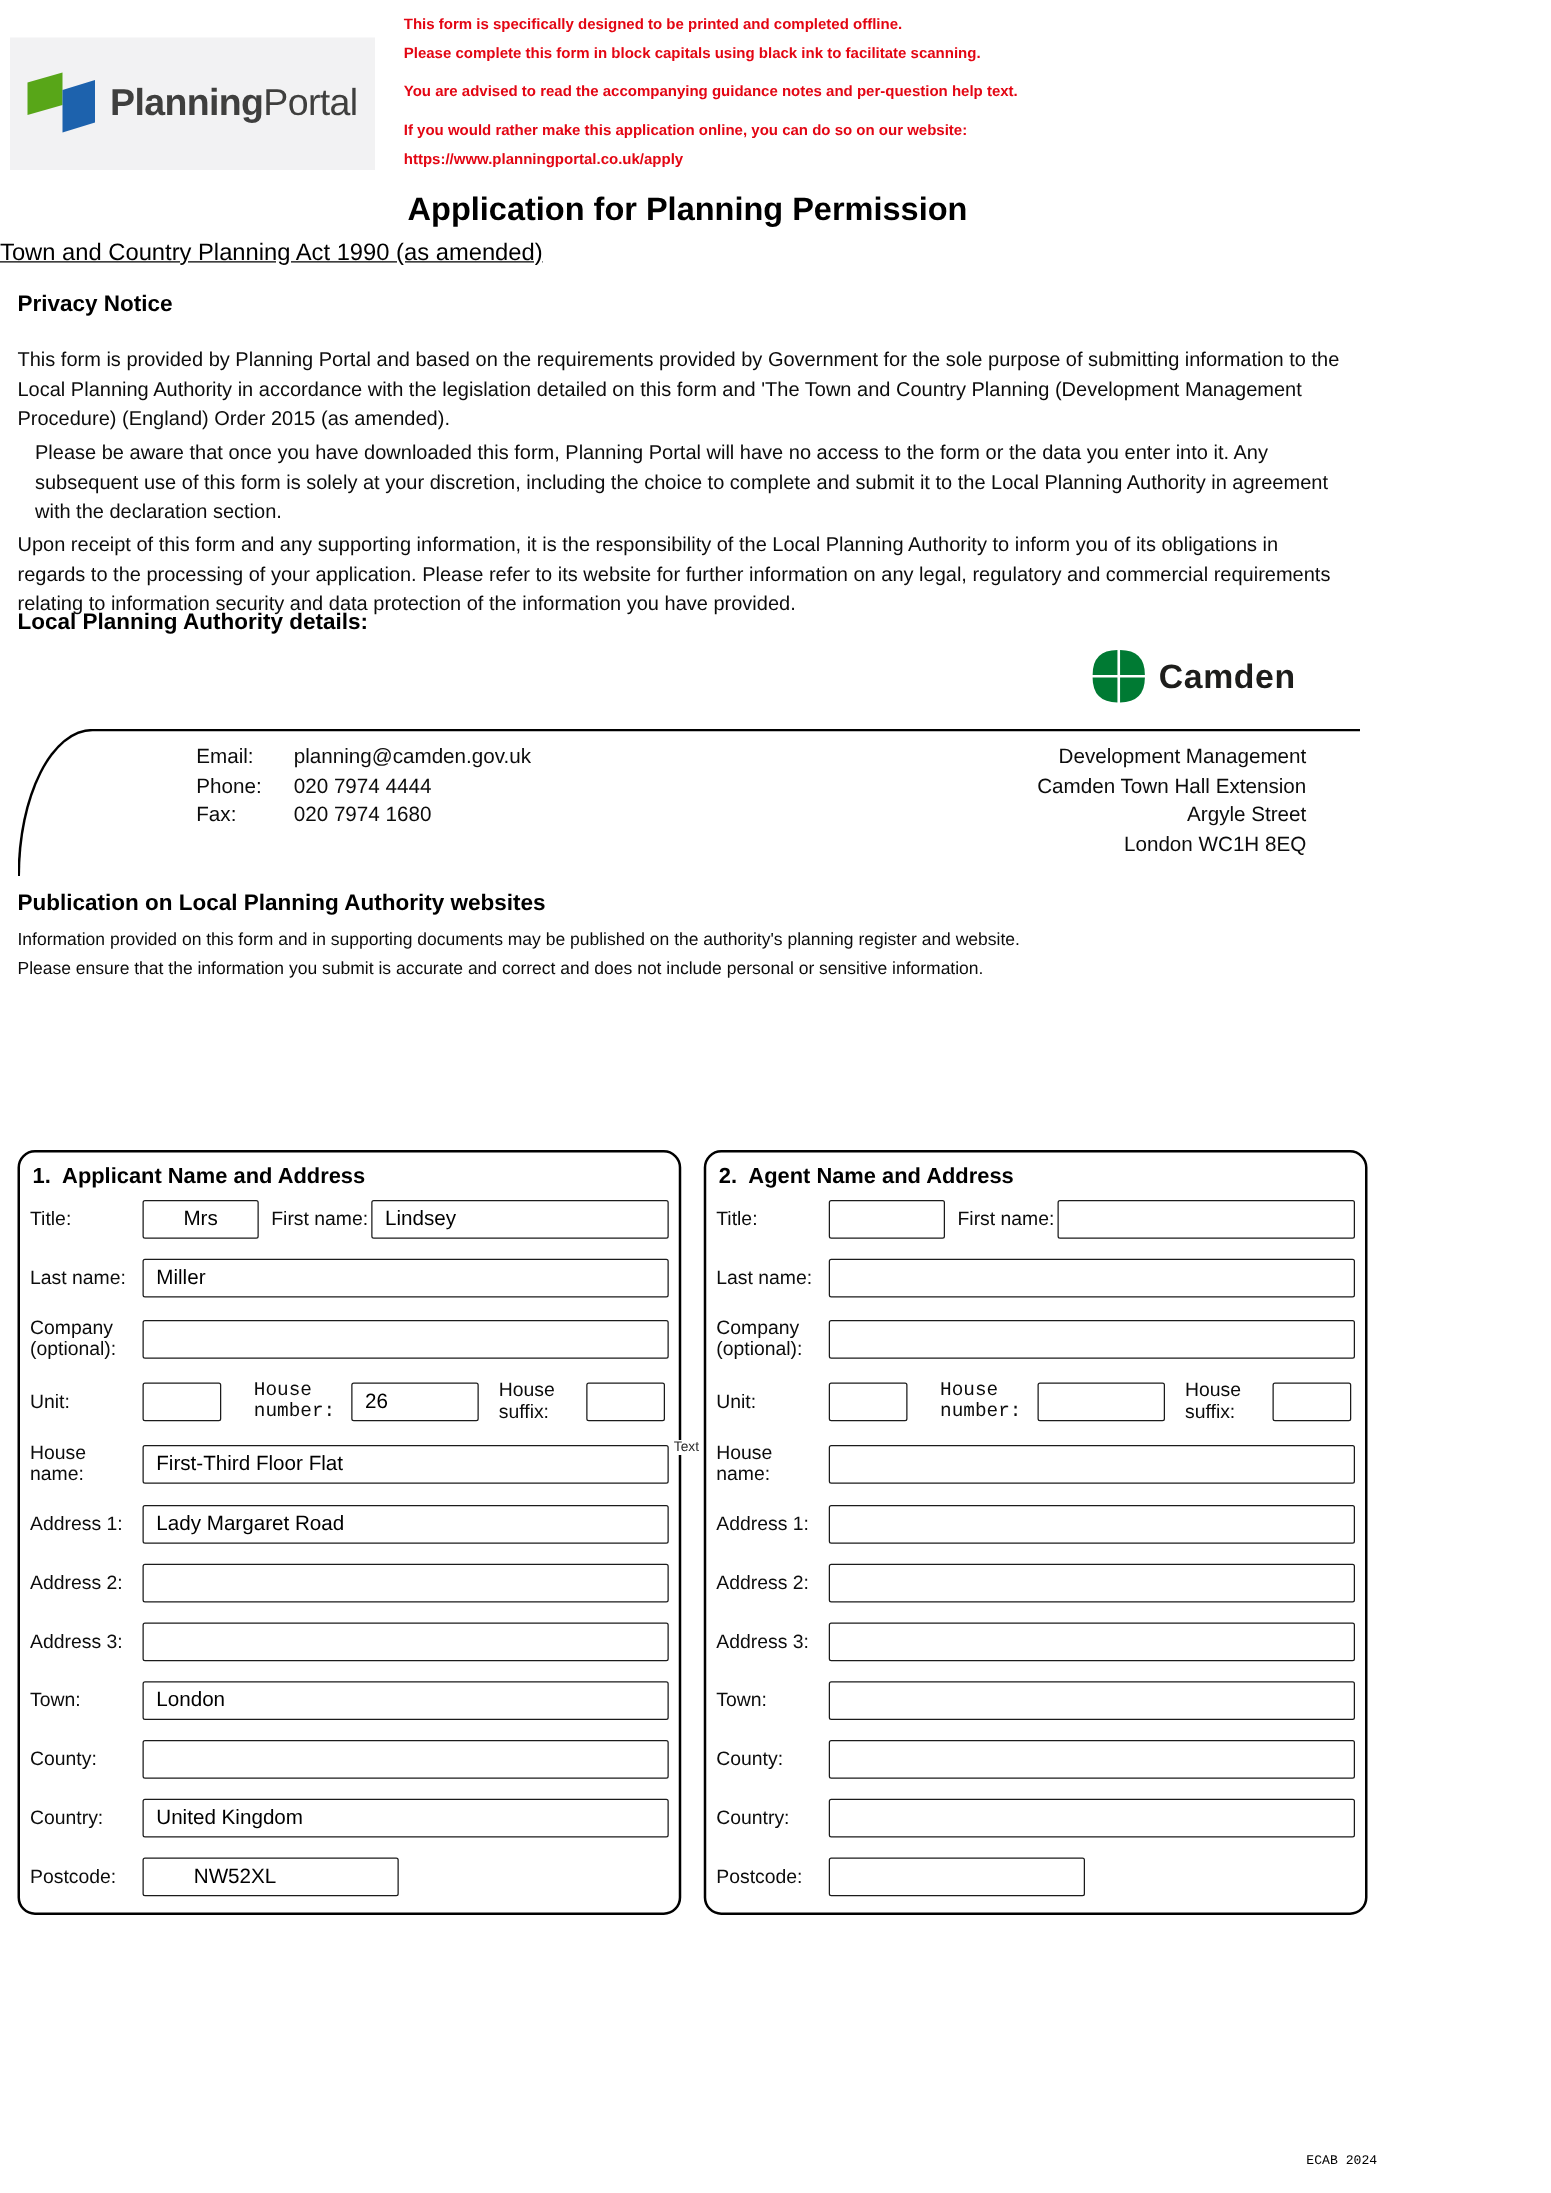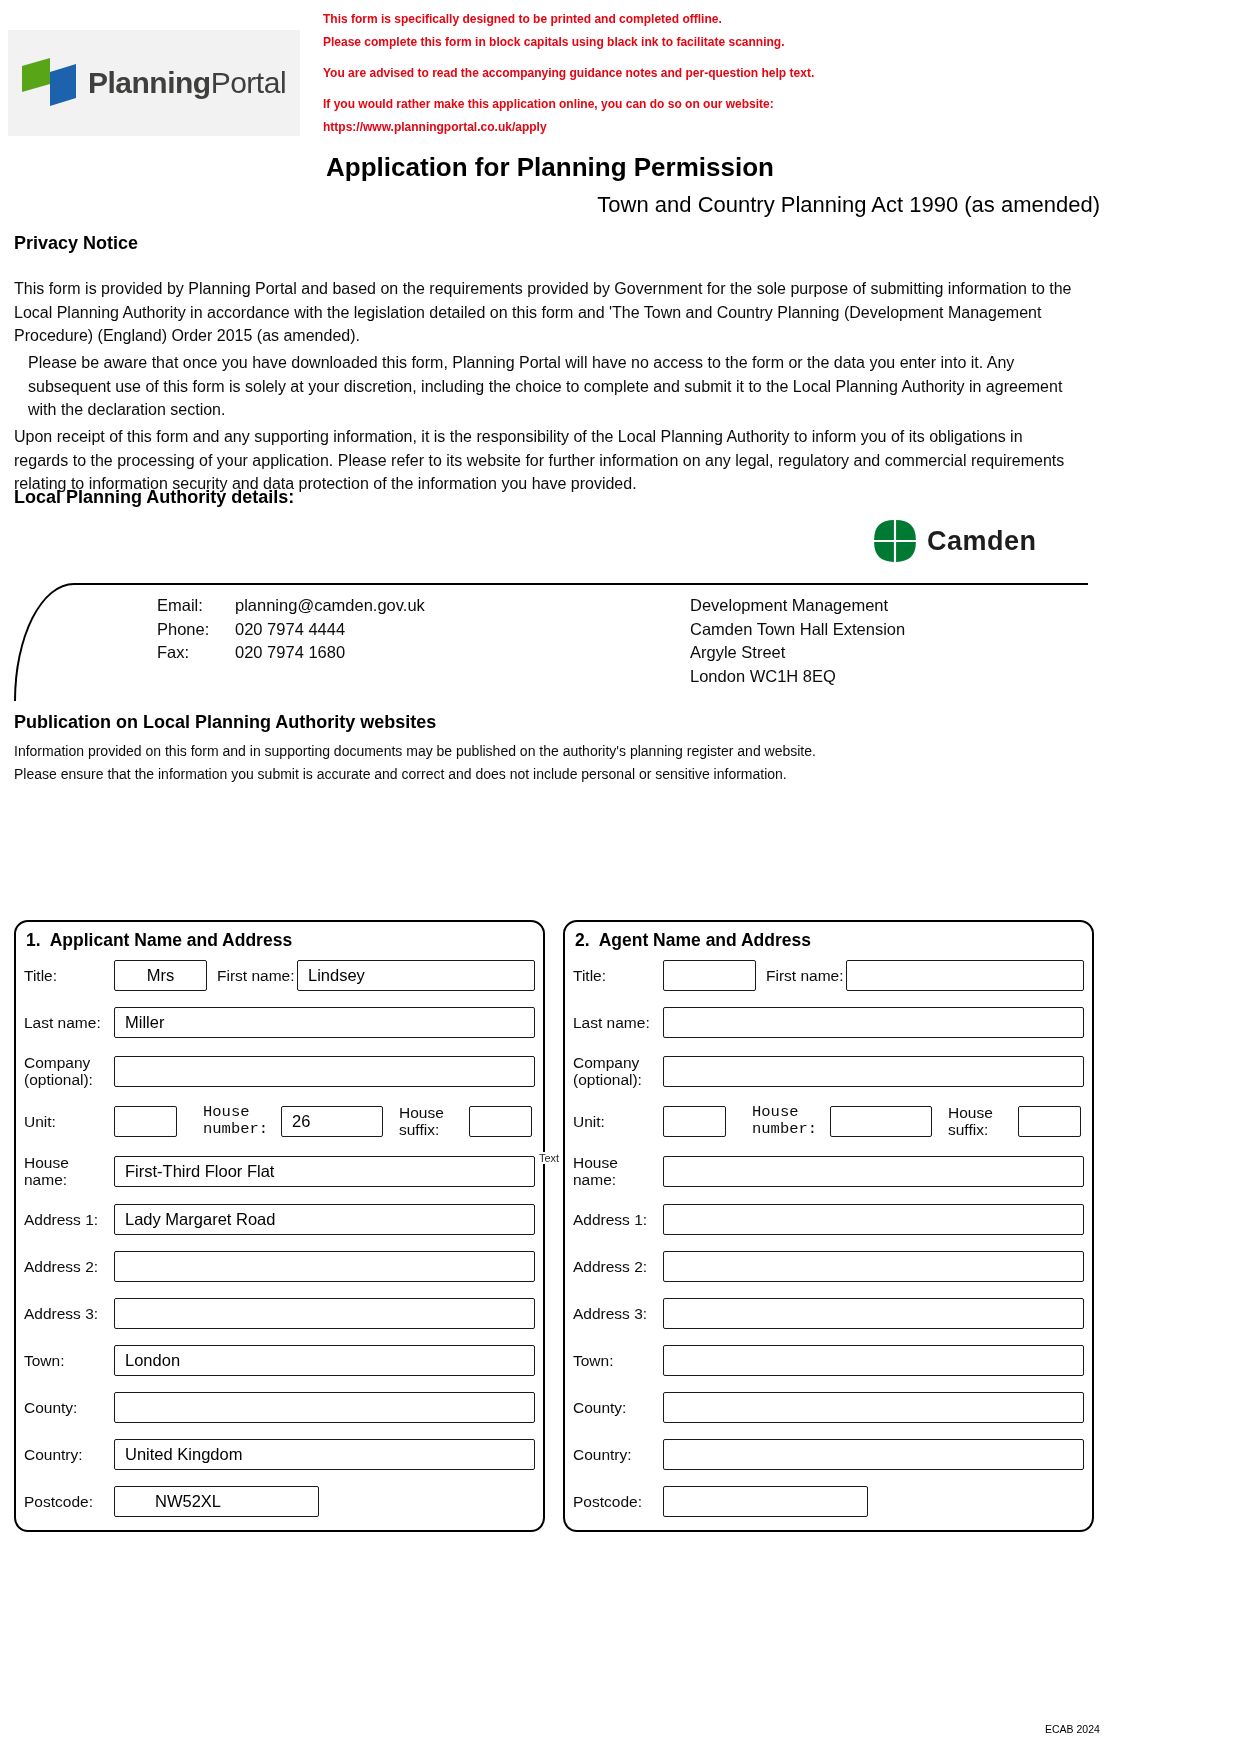--- a/index.html
+++ b/index.html
@@ -15,40 +15,40 @@
   .logo-block{left:8px;top:30px;width:292px;height:106px;background:#f2f2f3;display:flex;align-items:center;gap:10px;padding-left:12px;}
   .brand{font-size:30px;color:#3f3f3e;letter-spacing:-0.5px;white-space:nowrap;}
   .brand .bold{font-weight:700;}
   .ppg-shape{fill:var(--ppg);}
   .ppb-shape{fill:var(--ppb);}
 
   .notices{left:323px;top:8px;width:740px;color:var(--red);font-weight:700;font-size:12px;line-height:23px;}
   .notices .ngap{margin-top:8px;}
 
   .doc-title{left:0;top:152px;width:1100px;text-align:center;font-size:26px;font-weight:700;color:#000;}
-  .doc-subtitle{left:0;top:192px;width:1100px;text-align:right;font-size:22px;color:#000;}
+  .doc-subtitle{left:0;top:192px;width:1100px;text-align:left;font-size:19px;color:#000;text-decoration:underline;}
 
   .h-bold{font-weight:700;font-size:18px;color:#000;}
   .h-privacy{left:14px;top:233px;}
   .para{left:14px;width:1066px;font-size:16px;line-height:23.5px;color:#0c0c0c;}
   .p1{top:261px;}
   .p2{top:335px;margin-left:14px;}
   .p3{top:409px;}
   .h-lpa{left:14px;top:487px;}
 
   
   .camden{left:872px;top:518px;display:flex;align-items:center;gap:9px;}
   .camden-word{font-size:27px;font-weight:600;color:#1d1d1b;letter-spacing:0.5px;}
   .cg-shape{fill:var(--cg);}
 
   
   .lpa-panel{left:14px;top:583px;width:1074px;height:118px;border-top:2px solid #000;border-left:2px solid #000;border-top-left-radius:60px 118px;}
   .contact{left:118px;top:594px;font-size:16.5px;line-height:23.5px;color:#0c0c0c;}
   .contact .clabel{display:inline-block;width:78px;margin-left:39px;}
-  .lpa-address{left:690px;top:594px;width:355px;font-size:16.5px;line-height:23.5px;color:#0c0c0c;}
+  .lpa-address{left:690px;top:594px;width:355px;text-align:right;font-size:16.5px;line-height:23.5px;color:#0c0c0c;}
 
   .h-pub{left:14px;top:712px;}
   .publines{left:14px;top:740px;width:1066px;font-size:14px;line-height:23px;color:#0c0c0c;}
 
   
   .formbox{top:920px;width:531px;height:612px;border:2.5px solid #000;border-radius:14px;padding:8px 8px 0 8px;background:#fff;}
   .box1{left:14px;}
   .box2{left:563px;}
   .formbox h2{margin:0 0 10px 2px;font-size:17.5px;line-height:20px;font-weight:700;color:#000;}
   .frow{display:flex;align-items:center;margin-bottom:16px;}
@@ -62,21 +62,21 @@
   .w102{flex:0 0 102px;}
   .w205{flex:0 0 205px;}
   .grow{flex:1 1 auto;min-width:0;}
   .ml26{margin-left:26px;}
   .ml16{margin-left:16px;}
   .pl10{padding-left:10px;}
   .center{justify-content:center;}
   .indent{padding-left:40px;}
 
   .text-artifact{left:538px;top:1152px;font-size:11px;color:#2a2a2a;background:#fff;padding:0 1px;z-index:5;}
-  .footer-code{left:1045px;top:1723px;font-size:10.5px;color:#000;}
+  .footer-code{left:1045px;top:1723px;font-size:10.5px;color:#000;font-family:Liberation Mono, monospace;}
 </style>
 </head>
 <body>
 
 <div class="page">
 
   <div class="abs logo-block">
     <svg width="58" height="54" viewBox="0 0 58 54">
       <polygon class="ppg-shape" points="2,10 30,2 30,28 2,36"></polygon>
       <polygon class="ppb-shape" points="30,16 56,8 56,42 30,50"></polygon>

